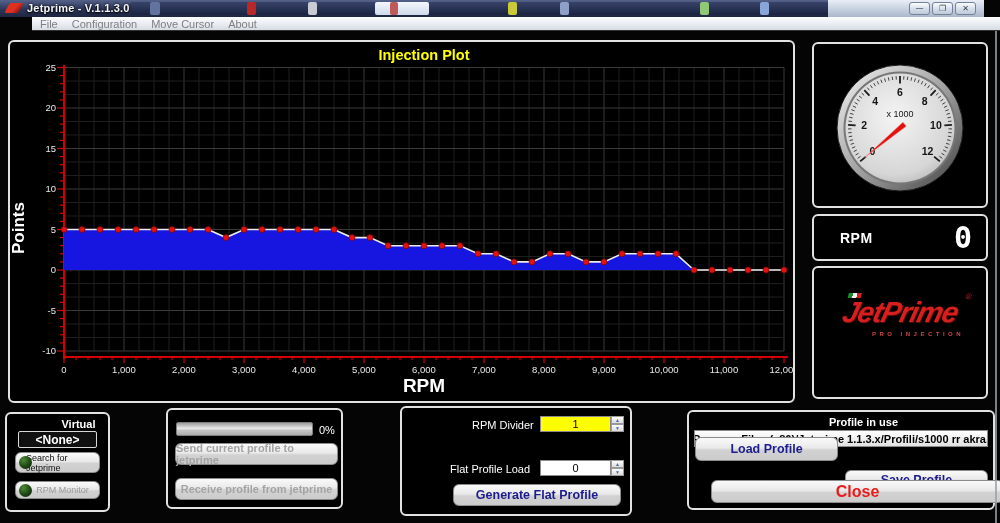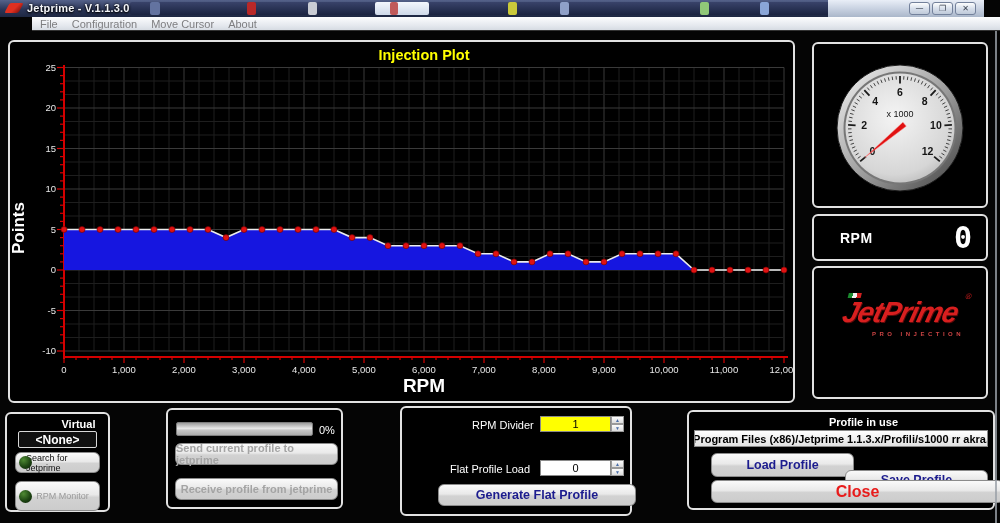--- a/index.html
+++ b/index.html
@@ -455,21 +455,21 @@
     <div class="brand-tagline">PRO INJECTION</div>
   </div>
 
   <div class="panel" style="left:5px;top:412px;width:105px;height:100px;padding-left:42px;">
     <div class="vc-title">Virtual Comm</div>
     <div class="none-btn" style="left:11px;top:17px;width:79px;height:17px;">&lt;None&gt;</div>
     <div class="btn" style="left:8px;top:38px;width:85px;height:21px;">
       <span class="led"></span>
       <span class="small-btn-label">Search for Jetprime</span>
     </div>
-    <div class="btn" style="left:8px;top:67px;width:85px;height:30px;">
+    <div class="btn" style="left:8px;top:67px;width:85px;height:18px;">
       <span class="led"></span>
       <span class="small-btn-label disabled-label">RPM Monitor</span>
     </div>
   </div>
 
   <div class="panel" style="left:166px;top:408px;width:177px;height:101px;">
     <div class="progressbar" style="left:8px;top:12px;width:137px;height:14px;"></div>
     <span class="pct" style="left:151px;top:14px;">0%</span>
     <div class="btn" style="left:7px;top:33px;width:163px;height:22px;">
       <span class="gray-btn-label">Send current profile to jetprime</span>
@@ -485,29 +485,29 @@
     <div class="spinner" style="left:209px;top:8px;">
       <div class="spin-btn">▲</div>
       <div class="spin-btn">▼</div>
     </div>
     <span class="white-label" style="position:absolute;left:48px;top:55px;">Flat Profile Load</span>
     <div class="spin-input" style="left:138px;top:52px;width:71px;">0</div>
     <div class="spinner" style="left:209px;top:52px;">
       <div class="spin-btn">▲</div>
       <div class="spin-btn">▼</div>
     </div>
-    <div class="btn" style="left:36px;top:76px;width:198px;height:22px;">
+    <div class="btn" style="left:51px;top:76px;width:168px;height:22px;">
       <span class="navy-label">Generate Flat Profile</span>
     </div>
   </div>
 
   <div class="panel" style="left:687px;top:410px;width:308px;height:100px;">
     <div class="profile-title">Profile in use</div>
     <div class="path-field" style="left:5px;top:18px;width:294px;height:17px;">C:/Program Files (x86)/Jetprime 1.1.3.x/Profili/s1000 rr akra.prf</div>
-    <div class="btn" style="left:6px;top:41px;width:143px;height:24px;margin-left:16px;">
+    <div class="btn" style="left:6px;top:25px;width:143px;height:24px;">
       <span class="navy-label">Load Profile</span>
     </div>
     <div class="btn" style="left:156px;top:58px;width:143px;height:20px;text-align:center;">
       <span class="navy-label">Save Profile</span>
     </div>
     <div class="btn" style="left:6px;top:68px;width:293px;height:23px;margin-left:16px;">
       <span class="red-label">Close</span>
     </div>
   </div>
 

